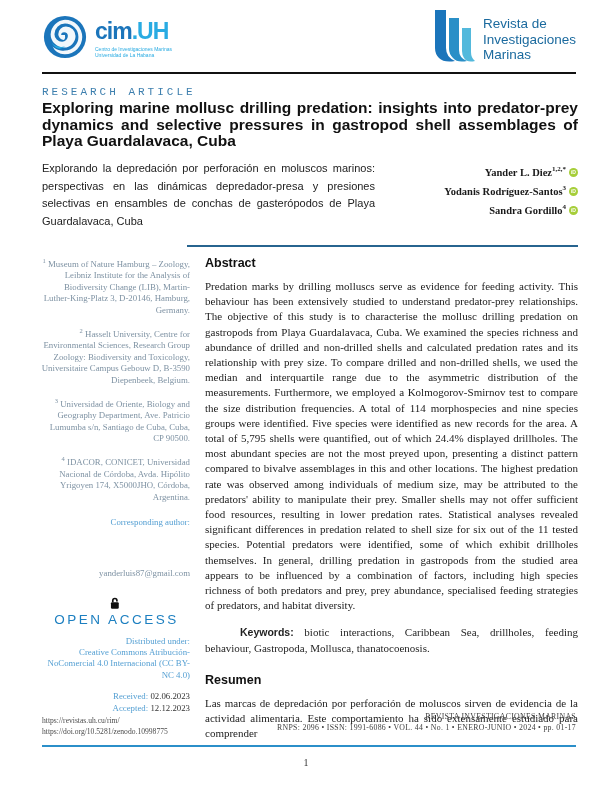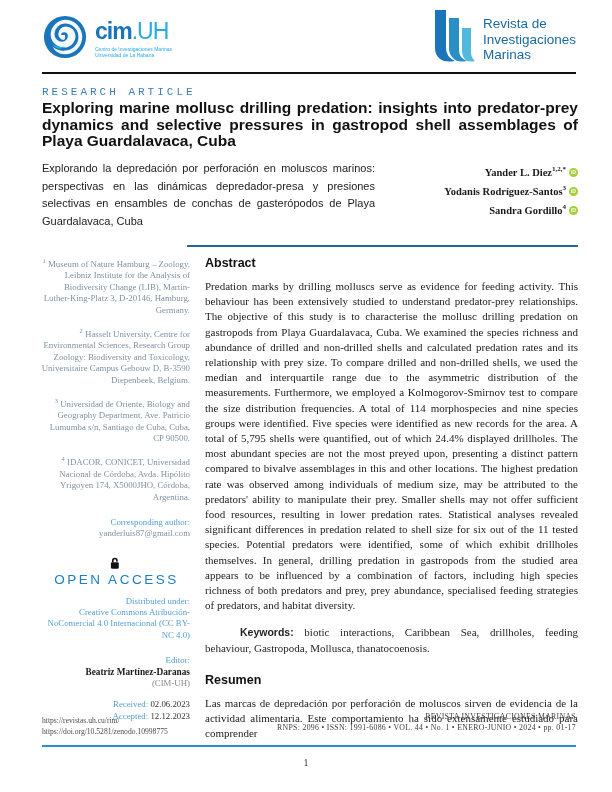--- a/index.html
+++ b/index.html
@@ -6,21 +6,21 @@
   html,body { background:#e8e8e8; }
   .page {
     position:relative; width:612px; height:792px; margin:0 auto;
     background:#ffffff; overflow:hidden;
     font-family:"Liberation Serif", serif; color:#1f1f1f;
   }
   
   .cim-logo { position:absolute; left:42px; top:14px; display:flex; align-items:center; }
   .cim-text { margin-left:7px; line-height:1; }
   .cim-word { font-family:"Liberation Sans", sans-serif; font-size:23px; font-weight:bold; color:#1b75bb; letter-spacing:-1px; }
-  .cim-word .uh { color:#29abe2; font-weight:normal; }
+  .cim-word .uh { color:#29abe2; font-weight:bold; }
   .cim-sub { font-family:"Liberation Sans", sans-serif; font-size:5px; color:#29abe2; margin-top:3px; line-height:1.3; }
   .rim-logo { position:absolute; right:36px; top:10px; display:flex; align-items:flex-start; }
   .rim-text { font-family:"Liberation Sans", sans-serif; font-size:13.5px; line-height:1.15; color:#1b6a9e; margin-left:8px; margin-top:6px; }
   .header-rule { position:absolute; left:42px; right:36px; top:72px; height:1.6px; background:#111; }
 
   
   .kicker { position:absolute; left:42px; top:86px; font-family:Liberation Mono, monospace;
             font-size:11px; letter-spacing:3px; color:#3d7fae; }
   .title-en { position:absolute; left:42px; top:100px; width:536px;
               font-family:"Liberation Sans", sans-serif; font-weight:bold; font-size:15.5px;
@@ -35,21 +35,21 @@
   .orcid { display:inline-block; vertical-align:-1px; margin-left:3px; }
   .divider { position:absolute; left:187px; width:391px; top:245px; height:1.6px; background:#27648f; }
 
   
   .sidebar { position:absolute; left:40px; top:255px; width:150px; text-align:right;
              font-size:8.8px; line-height:11.4px; color:#7e92a3; }
   .aff { margin-bottom:9px; }
   .aff sup { font-size:6.5px; }
   .side-label { color:#56a0d3; }
   .corr { margin-top:14px; }
-  .corr-email { color:#7e92a3; }
+  .corr-email { color:#7e92a3;margin-top:40px; }
   .oa { margin-top:16px; display:flex; justify-content:flex-end; align-items:center;flex-direction:column; }
   .oa-text { font-family:"Liberation Sans", sans-serif; font-size:13.5px; letter-spacing:2.5px;
              color:#1c7fc0; margin-left:3px; }
   .dist { margin-top:10px; color:#56a0d3; }
   .editor { margin-top:14px; }
   .editor-name { font-weight:bold; color:#1a1a1a; font-size:9.3px; }
   .editor-aff { color:#8a8a8a; }
   .dates { margin-top:10px; }
   .date-val { color:#333; }
 
@@ -156,25 +156,20 @@
         </svg>
       </span>
       <span class="oa-text">OPEN ACCESS</span>
     </div>
 
     <div class="dist">
       <div>Distributed under:</div>
       <div>Creative Commons Atribución-NoComercial 4.0 Internacional (CC BY-NC 4.0)</div>
     </div>
 
-    <div class="editor">
-      <div class="side-label">Editor:</div>
-      <div class="editor-name">Beatriz Martínez-Daranas</div>
-      <div class="editor-aff">(CIM-UH)</div>
-    </div>
 
     <div class="dates">
       <div><span class="side-label">Received: </span><span class="date-val">02.06.2023</span></div>
       <div><span class="side-label">Accepted: </span><span class="date-val">12.12.2023</span></div>
     </div>
   </div>
 
   <div class="main">
     <div class="h-abstract">Abstract</div>
     <div class="para">Predation marks by drilling molluscs serve as evidence for feeding activity. This behaviour has been extensively studied to understand predator-prey relationships. The objective of this study is to characterise the mollusc drilling predation on gastropods from Playa Guardalavaca, Cuba. We examined the species richness and abundance of drilled and non-drilled shells and calculated predation rates and its relationship with prey size. To compare drilled and non-drilled shells, we used the median and interquartile range due to the asymmetric distribution of the measurements. Furthermore, we employed a Kolmogorov-Smirnov test to compare the size distribution frequencies. A total of 114 morphospecies and nine species groups were identified. Five species were identified as new records for the area. A total of 5,795 shells were quantified, out of which 24.4% displayed drillholes. The most abundant species are not the most preyed upon, presenting a distinct pattern compared to bivalve assemblages in this and other locations. The highest predation rate was observed among individuals of medium size, may be attributed to the predators' ability to manipulate their prey. Smaller shells may not offer sufficient food resources, resulting in lower predation rates. Statistical analyses revealed significant differences in predation related to shell size for six out of the 11 tested species. Potential predators were identified, some of which exhibit drillholes themselves. In general, drilling predation in gastropods from the studied area appears to be influenced by a combination of factors, including high species richness of both predators and prey, prey abundance, specialised feeding strategies of predators, and habitat diversity.</div>

